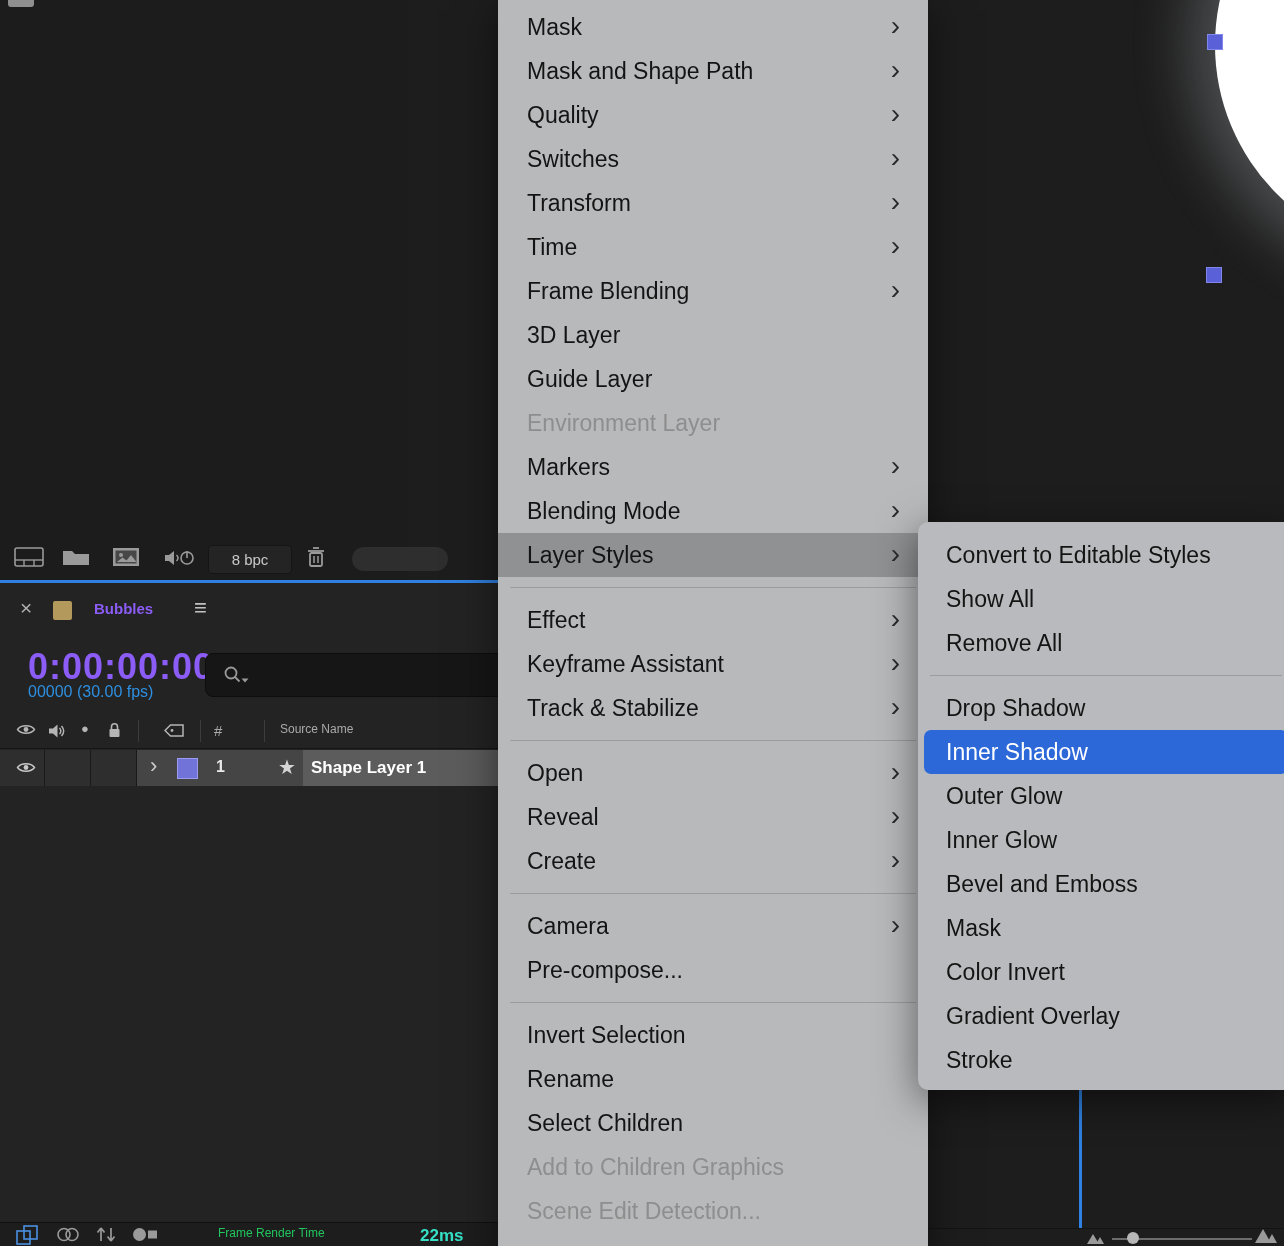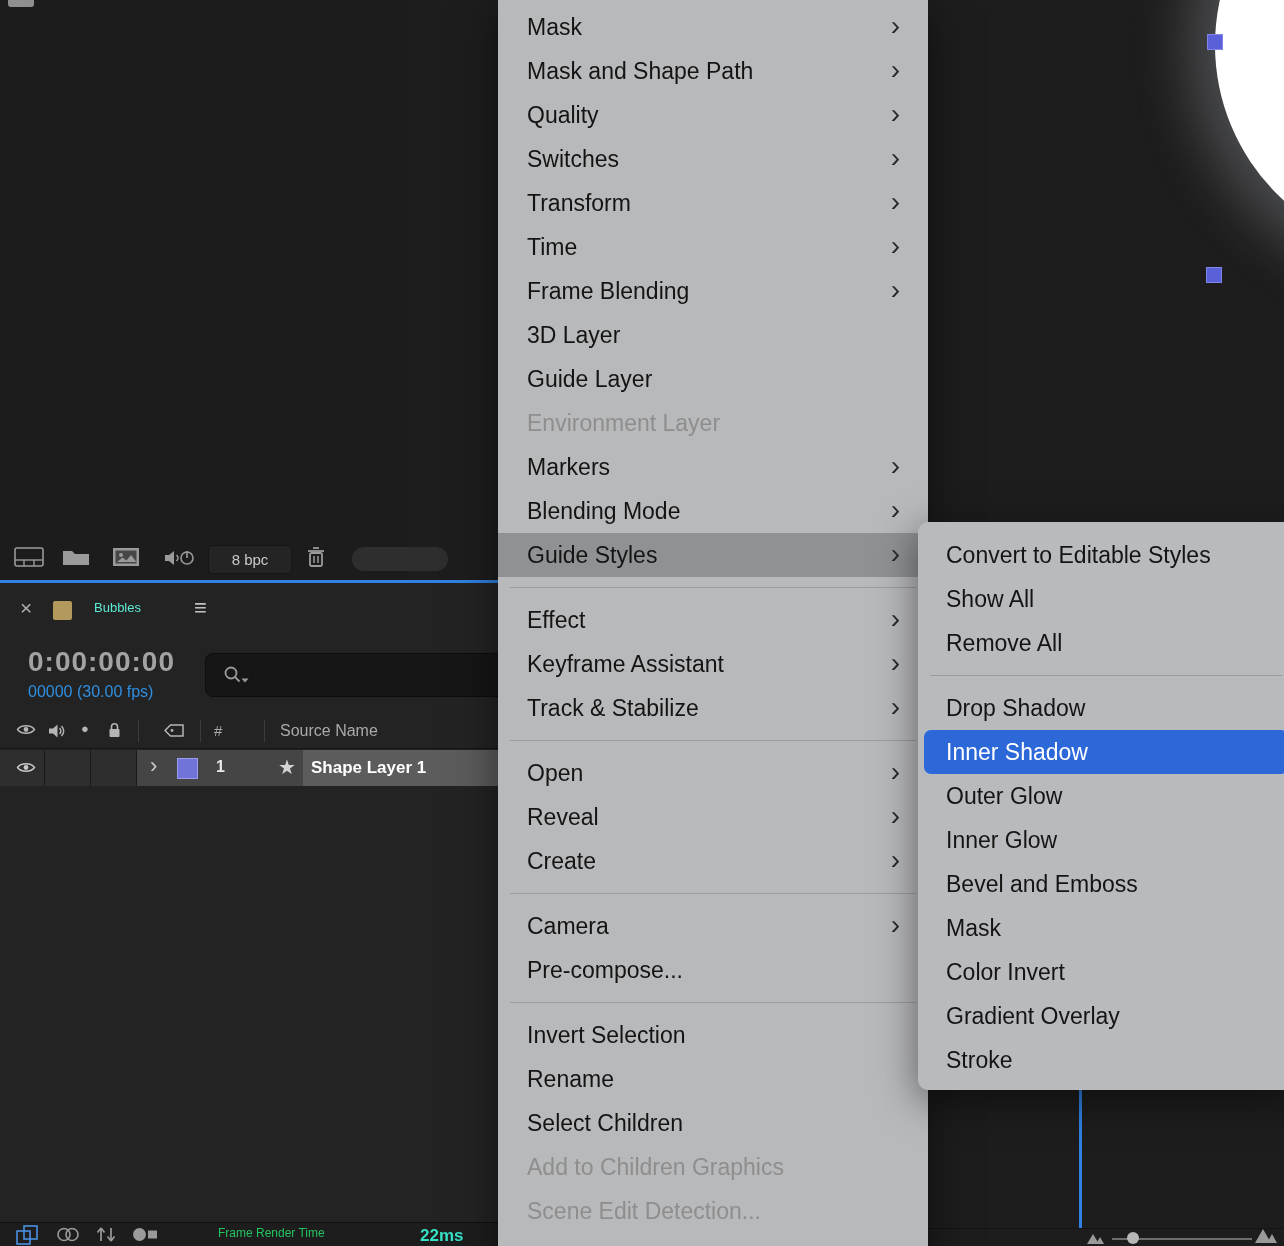--- a/index.html
+++ b/index.html
@@ -28,40 +28,40 @@
   .bpc{position:absolute;left:208px;top:545px;width:82px;height:27px;background:#242424;border:1px solid #151515;
        border-radius:4px;color:#c9c9c9;font-size:15px;display:flex;align-items:center;justify-content:center;}
   .trash{position:absolute;left:306px;top:546px;}
   .pill{position:absolute;left:352px;top:547px;width:96px;height:24px;background:#2e2e2e;border-radius:12px;}
   .accent{position:absolute;left:0;top:580px;width:498px;height:3px;background:#2f80e0;}
   .tlp{position:absolute;left:0;top:583px;width:498px;height:663px;background:#232323;}
 
   
   .close-x{position:absolute;left:20px;top:14px;font-size:21px;color:#b0b0b0;line-height:1;}
   .comp-swatch{position:absolute;left:53px;top:18px;width:19px;height:19px;background:#b3995c;border-radius:2px;}
-  .tab-name{position:absolute;left:94px;top:17px;font-size:13px;font-weight:normal;color:#5eead4;}
+  .tab-name{position:absolute;left:94px;top:17px;font-size:15px;font-weight:bold;color:#8b5cf6;}
   .tab-menu{position:absolute;left:194px;top:14px;font-size:22px;color:#c0c0c0;line-height:1;}
 
   
-  .timecode{position:absolute;left:28px;top:63px;font-size:28px;font-weight:bold;color:#a3a3a3;letter-spacing:1px;}
+  .timecode{position:absolute;left:28px;top:63px;font-size:36px;font-weight:bold;color:#8b5cf6;letter-spacing:1px;}
   .frame-info{position:absolute;left:28px;top:100px;font-size:16px;color:#2e8fe0;}
   .searchbox{position:absolute;left:205px;top:70px;width:293px;height:42px;background:#161616;
              border:1px solid #0d0d0d;border-radius:8px 0 0 8px;}
   .searchbox svg{position:absolute;left:16px;top:11px;}
 
   
   .colhead{position:absolute;left:0;top:131px;width:498px;height:34px;border-bottom:1px solid #161616;}
   .ch{position:absolute;top:9px;}
   .ch-eye{left:16px;} .ch-spk{left:48px;top:10px;} .ch-dot{left:81px;top:7px;font-size:13px;color:#b5b5b5;}
   .ch-lock{left:108px;top:8px;}
   .vdiv{position:absolute;top:6px;width:1px;height:22px;background:#3c3c3c;}
   .vd1{left:138px;} .vd2{left:200px;} .vd3{left:264px;}
   .ch-tag{left:164px;top:10px;}
   .ch-num{position:absolute;left:214px;top:8px;font-size:15px;color:#aaaaaa;}
-  .ch-src{position:absolute;left:280px;top:8px;font-size:16px;color:#aaaaaa;}
+  .ch-src{position:absolute;left:280px;top:8px;font-size:12px;color:#aaaaaa;}
 
   
   .layer-row{position:absolute;left:0;top:167px;width:498px;height:36px;background:#2e2e2e;}
   .cellline{position:absolute;top:0;width:1px;height:36px;background:#191919;}
   .cl1{left:44px;} .cl2{left:90px;} .cl3{left:136px;}
   .sel-mid{position:absolute;left:137px;top:0;width:166px;height:36px;background:#454545;}
   .sel-label{position:absolute;left:303px;top:0;width:195px;height:36px;background:#5c5c5c;}
   .row-eye{position:absolute;left:16px;top:11px;}
   .row-chev{position:absolute;left:150px;top:3px;font-size:22px;color:#cccccc;}
   .row-swatch{position:absolute;left:177px;top:8px;width:19px;height:19px;background:#7173d9;border:1px solid #9a9cf0;}
@@ -275,21 +275,21 @@
       </div>
     <div class="mi">
         <span>Markers</span>
         <span class="chev">›</span>
       </div>
     <div class="mi">
         <span>Blending Mode</span>
         <span class="chev">›</span>
       </div>
     <div class="mi hl">
-        <span>Guide Styles</span>
+        <span>Layer Styles</span>
         <span class="chev">›</span>
       </div>
     <div class="sep"></div>
     <div class="mi">
         <span>Effect</span>
         <span class="chev">›</span>
       </div>
     <div class="mi">
         <span>Keyframe Assistant</span>
         <span class="chev">›</span>

